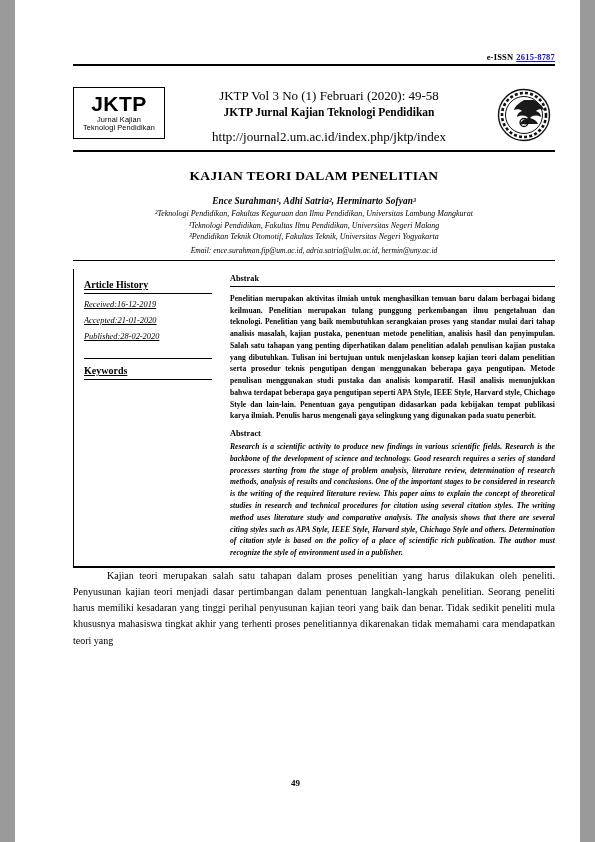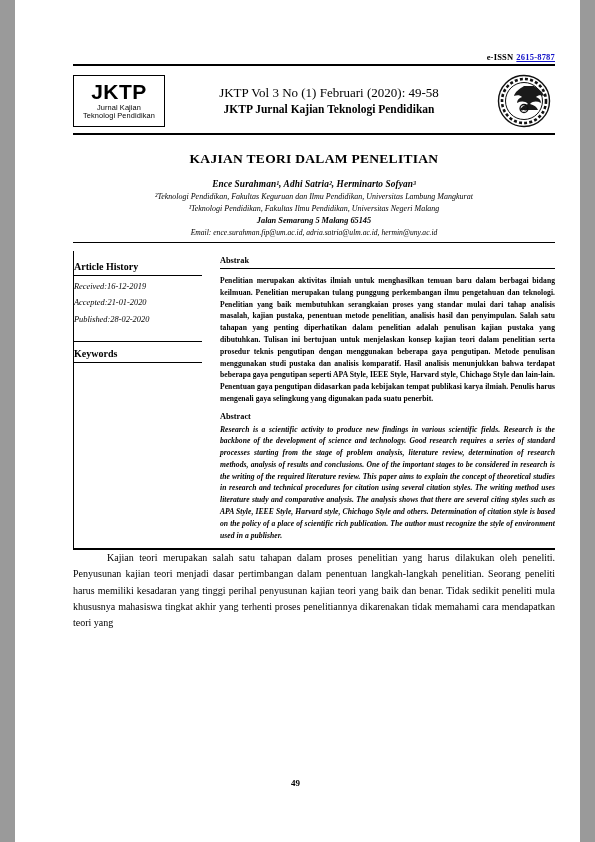--- a/index.html
+++ b/index.html
@@ -44,22 +44,22 @@
     border-top: 2.2px solid #000;
     width: 100%;
   }
   .rule-thin {
     border-top: 1px solid #000;
     width: 100%;
   }
 
   .masthead {
     display: flex;
-    align-items: center;
-    padding: 7px 0 4px 0;
+    align-items: flex-start;
+    padding: 21px 0 4px 0;
   }
   .logo-box {
     border: 1.3px solid #000;
     width: 92px;
     min-height: 52px;
     box-sizing: border-box;
     padding: 4px 3px 4px 3px;
     text-align: center;
     flex: 0 0 auto;
     display: flex;
@@ -143,22 +143,24 @@
 
   
   .abs-wrap {
     display: flex;
     margin-top: 8px;
     align-items: stretch;
   }
   .col-left {
     flex: 0 0 128px;
     border-left: 1.2px solid #000;
+    padding-left: 10px;
     padding-right: 8px;
     padding-top: 10px;
+    text-decoration: underline;
   }
   .col-right {
     flex: 1 1 auto;
     padding-left: 10px;
     padding-top: 5px;
   }
   .sec-head {
     font-size: 10px;
     font-weight: bold;
     margin-bottom: 3px;
@@ -234,20 +236,21 @@
 
       <div class="logo-box">
         <div class="jktp">JKTP</div>
         <div class="sub1">Jurnal Kajian</div>
         <div class="sub2">Teknologi Pendidikan</div>
       </div>
 
       <div class="mast-center">
         <div class="mast-line1">JKTP Vol 3 No (1) Februari (2020): 49-58</div>
         <div class="mast-line2">JKTP Jurnal Kajian Teknologi Pendidikan</div>
+        <div class="mast-url">http://journal2.um.ac.id/index.php/jktp/index</div>
       </div>
 
       <div class="seal-wrap">
         <svg width="56" height="56" viewBox="0 0 56 56">
           <circle cx="28" cy="28" r="25.5" fill="none" stroke="#111" stroke-width="1.4"></circle>
           <circle cx="28" cy="28" r="22" fill="none" stroke="#111" stroke-width="2.6" stroke-dasharray="3 2.2"></circle>
           <circle cx="28" cy="28" r="18.5" fill="none" stroke="#111" stroke-width="1"></circle>
           <path d="M28 13 c-5 3 -9 6 -10 10 c3 -1 6 -1 8 1 c-3 1 -5 3 -5 6 c4 -2 8 -2 11 1 c-4 1 -7 3 -8 6 l18 0 c-1 -3 -4 -5 -8 -6 c3 -3 7 -3 11 -1 c0 -3 -2 -5 -5 -6 c2 -2 5 -2 8 -1 c-1 -4 -5 -7 -10 -10 z" fill="#1a1a1a"></path>
           <circle cx="28" cy="35.5" r="4" fill="none" stroke="#111" stroke-width="1.3"></circle>
           <text x="28" y="37.6" font-size="4.6" text-anchor="middle" fill="#111" font-family="Liberation Serif, serif">UM</text>
@@ -255,21 +258,21 @@
       </div>
     </div>
 
     <div class="rule-thick"></div>
 
     <div class="title-block">
       <div class="art-title">KAJIAN TEORI DALAM PENELITIAN</div>
       <div class="authors">Ence Surahman¹, Adhi Satria², Herminarto Sofyan³</div>
       <div class="affil">²Teknologi Pendidikan, Fakultas Keguruan dan Ilmu Pendidikan, Universitas Lambung Mangkurat</div>
       <div class="affil">¹Teknologi Pendidikan, Fakultas Ilmu Pendidikan, Universitas Negeri Malang</div>
-      <div class="address">Jalan Semarang 5 Malang 65145</div>
+      <div class="affil">³Pendidikan Teknik Otomotif, Fakultas Teknik, Universitas Negeri Yogyakarta</div>
       <div class="emails">Email: ence.surahman.fip@um.ac.id, adria.satria@ulm.ac.id, hermin@uny.ac.id</div>
     </div>
 
     <div class="rule-thin"></div>
 
     <div class="abs-wrap">
 
       <div class="col-left">
         <div class="sec-head">Article History</div>
         <div class="uline"></div>

